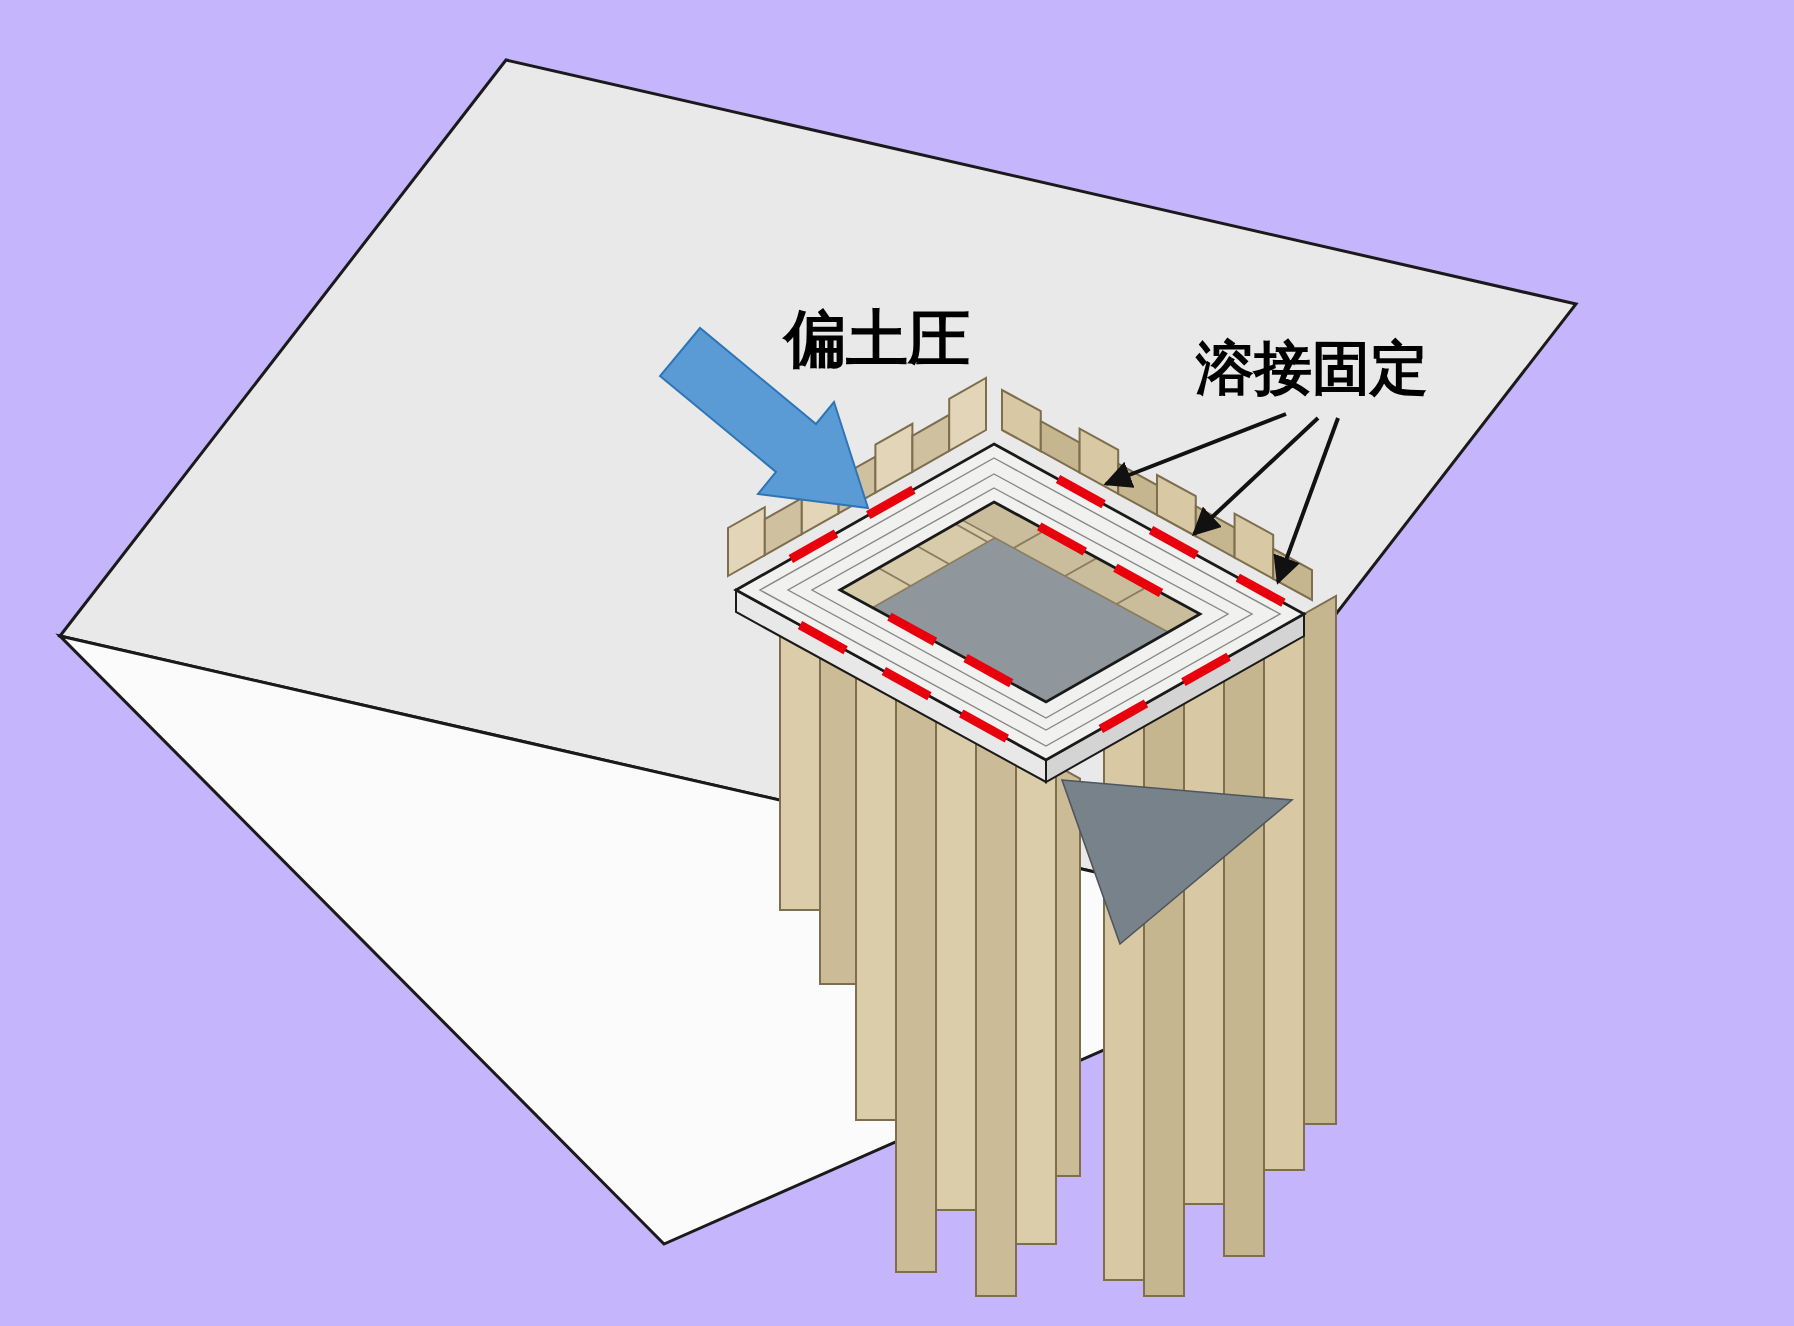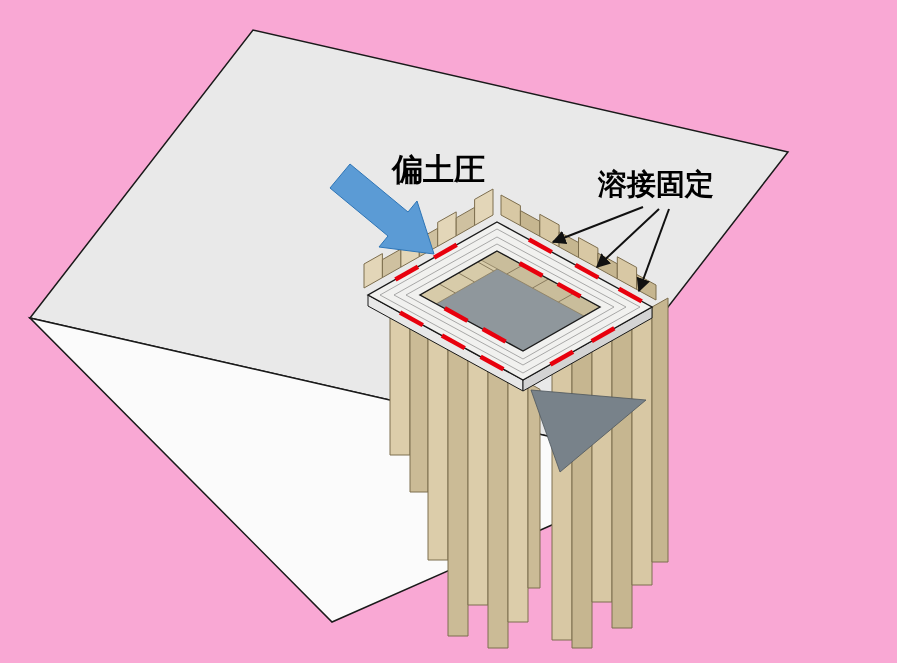--- a/index.html
+++ b/index.html
@@ -1,16 +1,16 @@
 <!DOCTYPE html>
 <html><head>
 <meta charset="utf-8">
 <style>
   html,body{margin:0;padding:0;background:#fff;}
-  .stage{position:relative;width:897px;height:663px;background:#f9a8d4;overflow:hidden;}
+  .stage{position:relative;width:897px;height:663px;background:#c4b5fd;overflow:hidden;}
   svg{position:absolute;left:0;top:0;}
   .lbl{font-family:"DejaVu Sans","Liberation Sans",sans-serif;font-weight:700;fill:#000;}
   .lbl-big{font-size:31px;}
   .lbl-mid{font-size:29px;}
   .thin{stroke:#888;stroke-width:.7;fill:none;}
   .seam{stroke:#8a7c5e;stroke-width:1;}
 </style>
 </head>
 <body>
 

